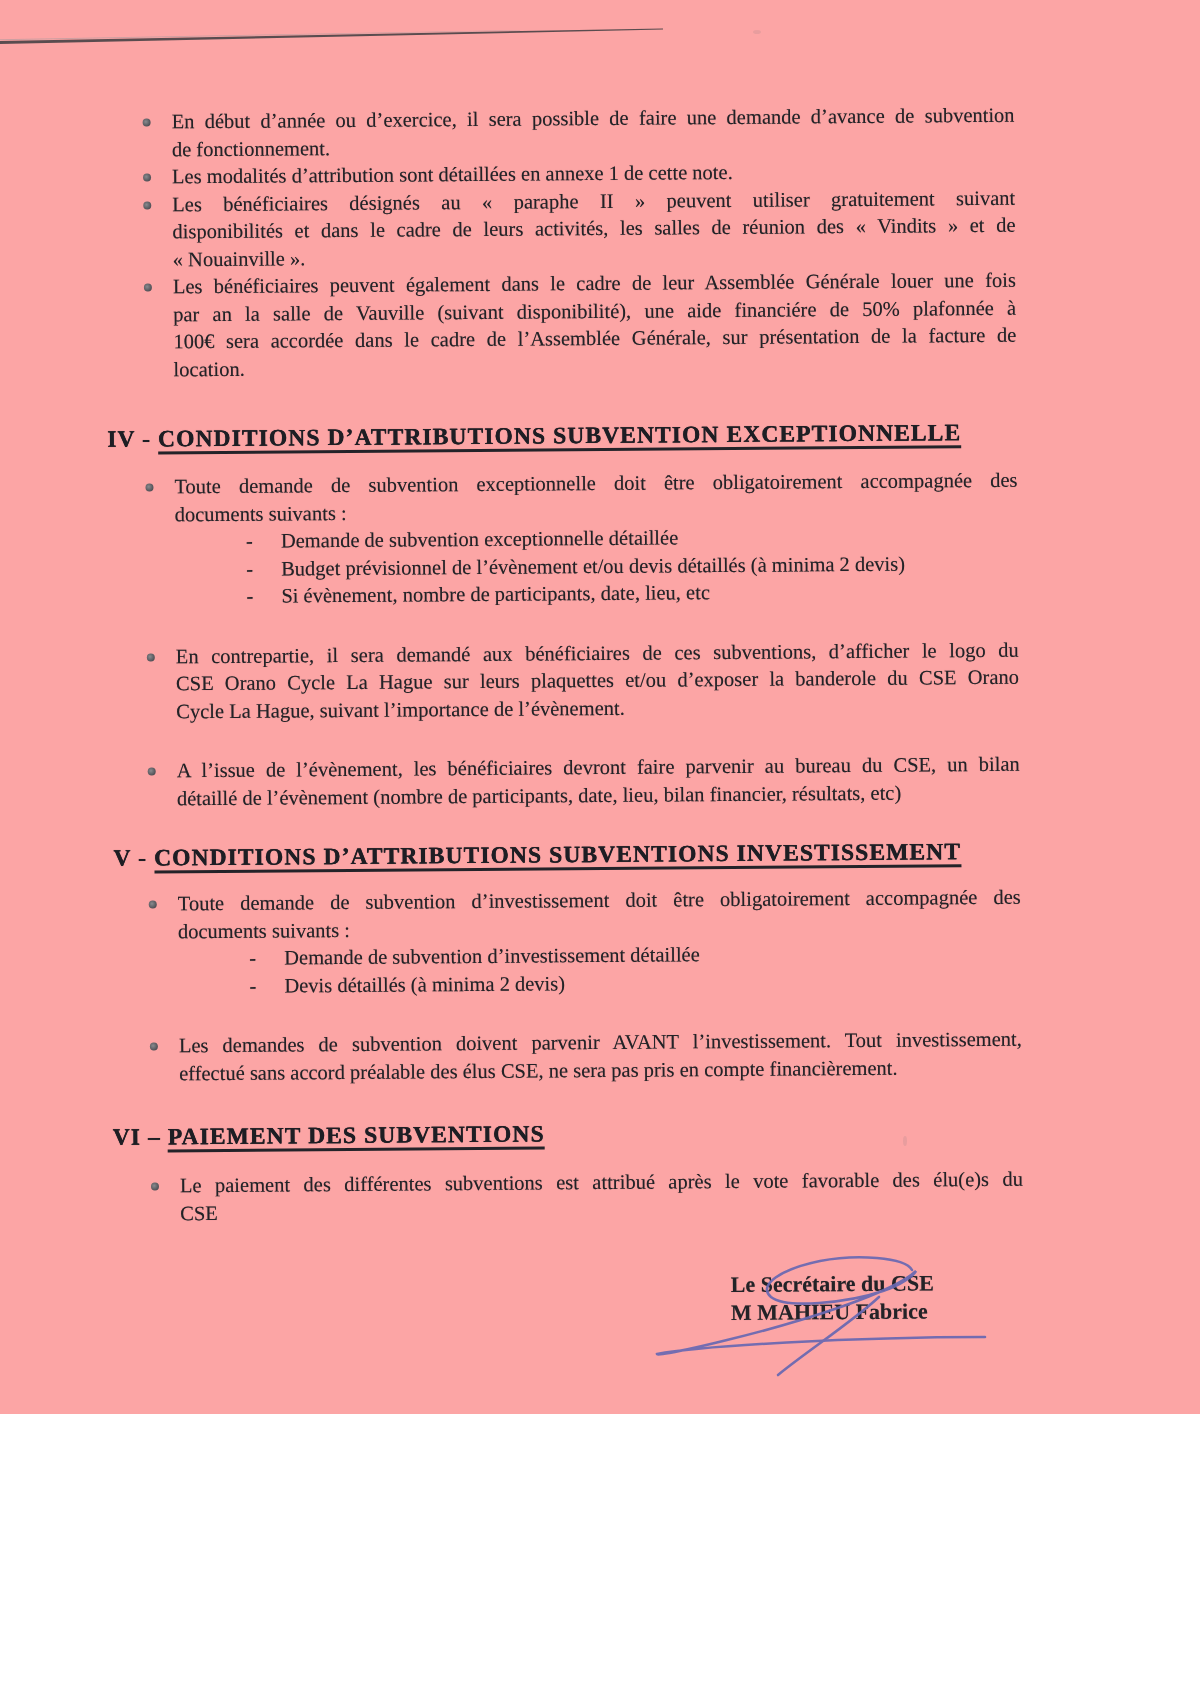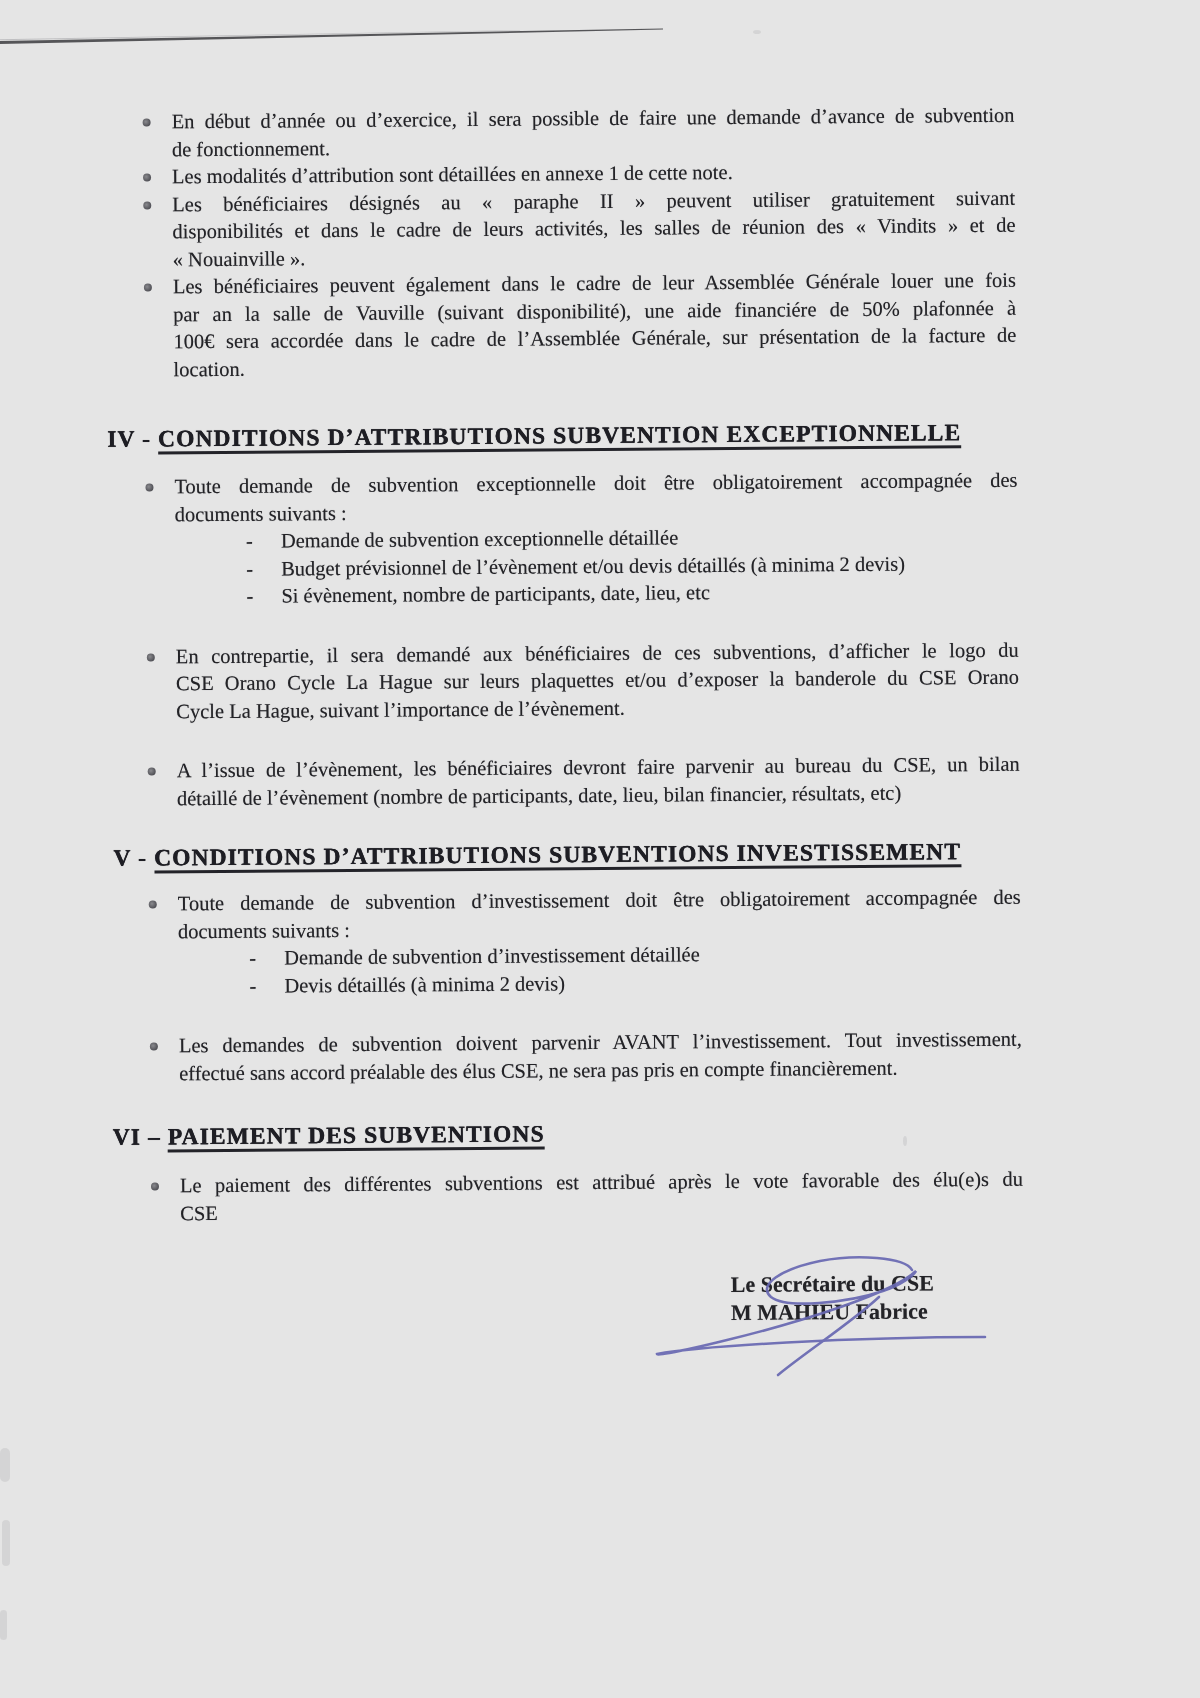--- a/index.html
+++ b/index.html
@@ -2,22 +2,22 @@
 <html><head>
 <meta charset="utf-8">
 <style>
   html,body{margin:0;padding:0;}
   body{
     width:1200px;height:1698px;
     background:#ffffff;
     font-family:"Liberation Serif","DejaVu Serif",serif;
   }
   .page{
-    position:relative;width:1200px;height:1698px;overflow:hidden;
-    background:#e5e5e5;color:#232327;
+    position:relative;width:1200px;height:1414px;overflow:hidden;
+    background:#fca5a5;color:#232327;
   }
   
   .artifact{position:absolute;left:0;top:0;width:1200px;height:60px;pointer-events:none;}
   
   #doc{
     position:absolute;left:0;top:109px;width:1200px;
     transform:rotate(-0.45deg);
     transform-origin:90px 700px;
     text-shadow:0 0 0.7px rgba(35,35,42,0.45);
   }

